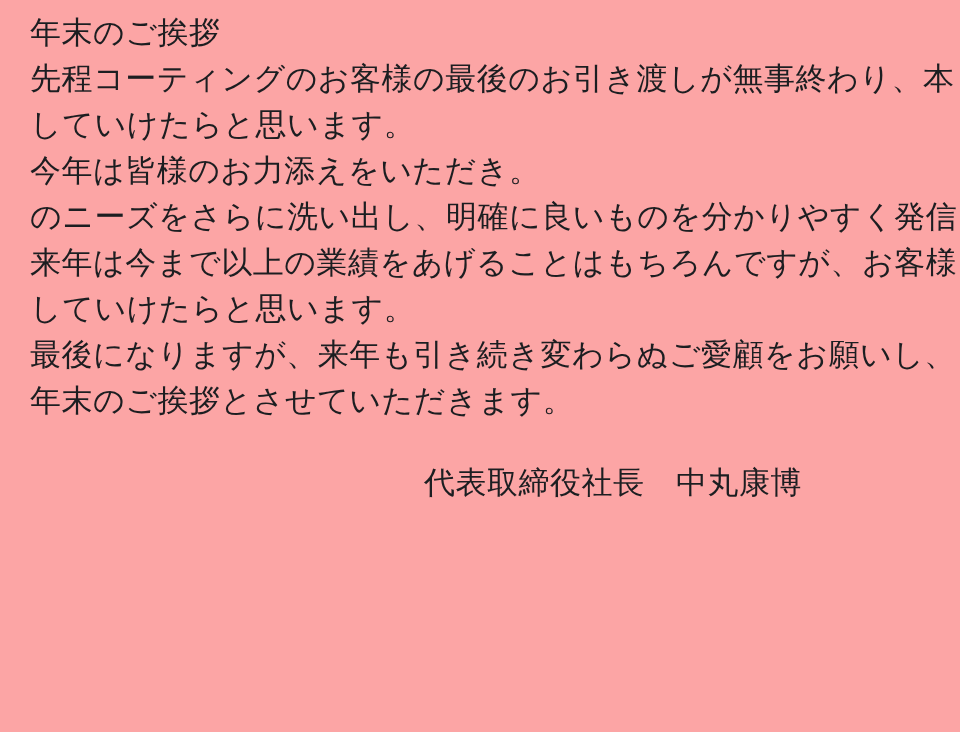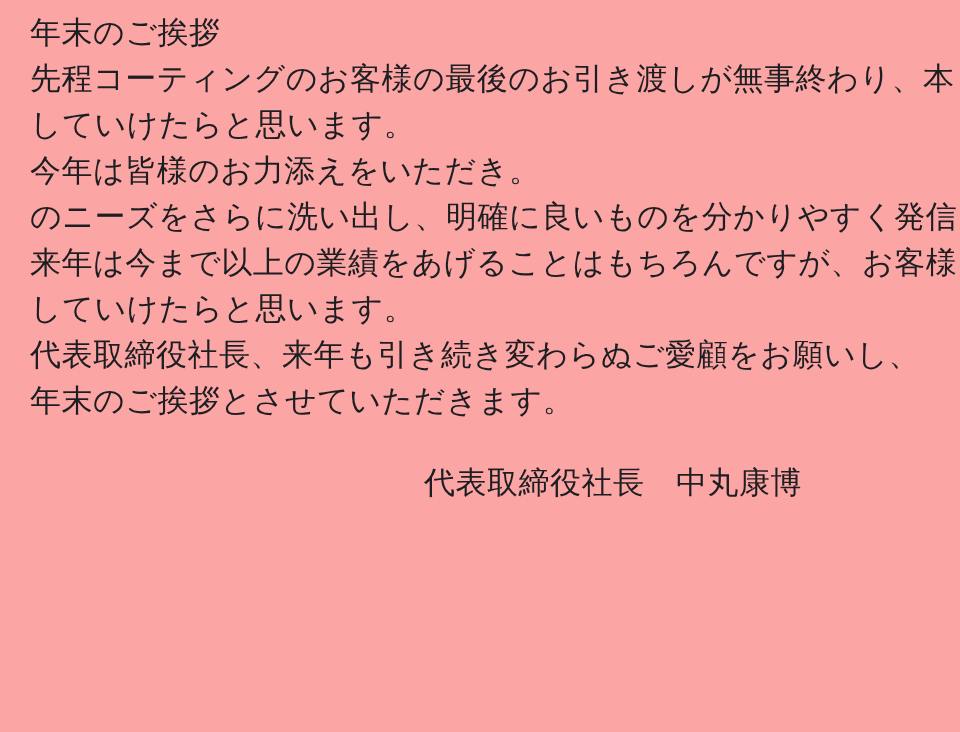--- a/index.html
+++ b/index.html
@@ -39,19 +39,19 @@
         <div class="line">先程コーティングのお客様の最後のお引き渡しが無事終わり、本</div>
         <div class="line">していけたらと思います。</div>
         <div class="line">今年は皆様のお力添えをいただき。</div>
       </div>
       <div class="paragraph">
         <div class="line">のニーズをさらに洗い出し、明確に良いものを分かりやすく発信</div>
         <div class="line">来年は今まで以上の業績をあげることはもちろんですが、お客様</div>
         <div class="line">していけたらと思います。</div>
       </div>
       <div class="paragraph">
-        <div class="line">代表取締役社長、来年も引き続き変わらぬご愛顧をお願いし、</div>
+        <div class="line">最後になりますが、来年も引き続き変わらぬご愛顧をお願いし、</div>
         <div class="line">年末のご挨拶とさせていただきます。</div>
       </div>
     </div>
 
   <div class="signature-line">代表取締役社長　中丸康博</div>
 </div>
 
 </body></html>

